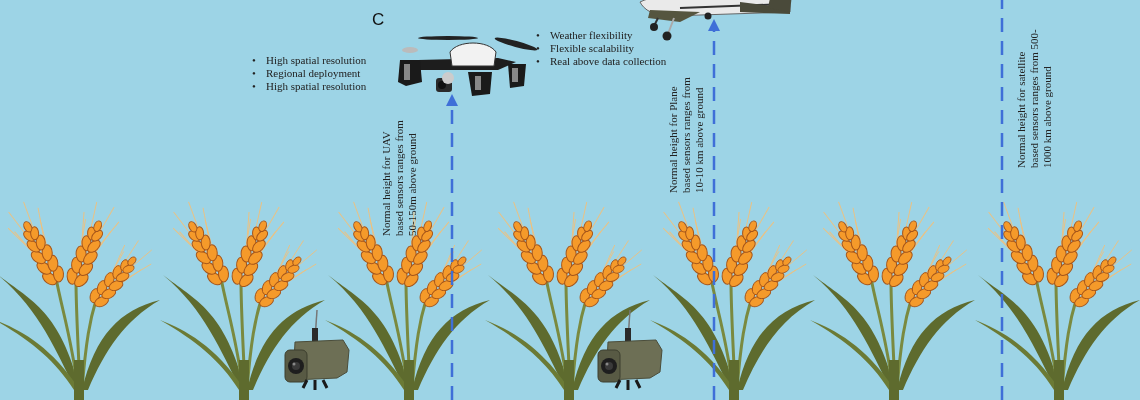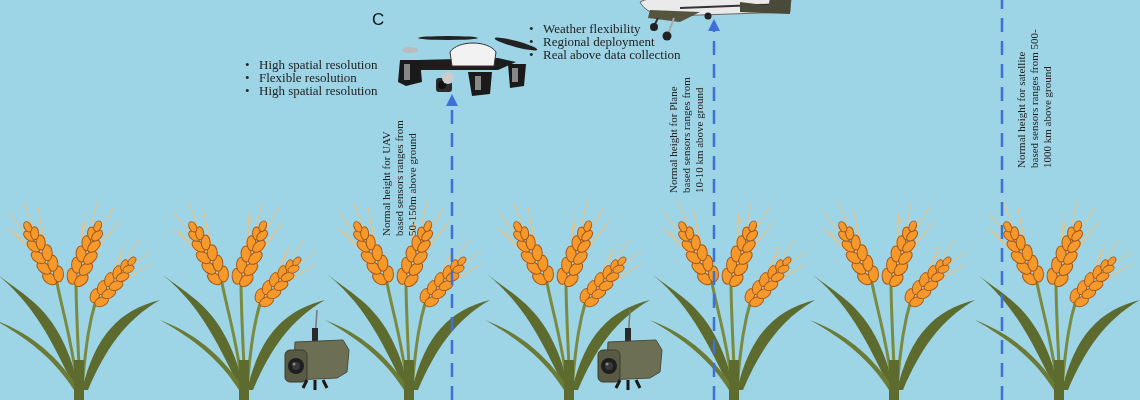--- a/index.html
+++ b/index.html
@@ -1,18 +1,18 @@
 <!DOCTYPE html>
 <html><head>
 <meta charset="utf-8">
 <style>
   html,body{margin:0;padding:0;}
   body{width:1140px;height:400px;overflow:hidden;background:#9dd4e6;position:relative;font-family:"Liberation Serif",serif;}
   .scene{position:absolute;left:0;top:0;width:1140px;height:400px;}
-  .bullets{position:absolute;margin:9px;padding:0;list-style:none;font-size:13px;color:#222;line-height:13px;}
+  .bullets{position:absolute;margin:16px;padding:0;list-style:none;font-size:11px;color:#222;line-height:13px;}
   .bullets li{position:relative;padding-left:16px;}
   .bullets li::before{content:"•";position:absolute;left:2px;top:0;}
   .vtext{position:absolute;transform-origin:left top;transform:rotate(-90deg);font-size:11px;color:#222;line-height:13px;text-align:justify;text-align-last:left;}
   .panel-label{position:absolute;font-family:"Liberation Sans",sans-serif;font-size:17px;color:#111;}
   svg{position:absolute;left:0;top:0;}
 </style>
 </head>
 <body>
 
 <div class="scene">
@@ -138,29 +138,29 @@
       <line x1="18" y1="40" x2="14" y2="48" stroke="#333" stroke-width="2"></line>
       <circle cx="14" cy="49" r="4" fill="#222"></circle>
       <line x1="34" y1="40" x2="28" y2="56" stroke="#aaa" stroke-width="2"></line>
       <circle cx="27" cy="58" r="4.5" fill="#222"></circle>
       <circle cx="68" cy="38" r="3.5" fill="#222"></circle>
     </g>
   </svg>
 
   <div class="panel-label" style="left:372px;top:10px;">C</div>
 
-  <ul class="bullets" style="left:234px;top:49px;">
+  <ul class="bullets" style="left:234px;top:38px;">
     <li>High spatial resolution</li>
-    <li>Flexible resolution</li>
+    <li>Regional deployment</li>
     <li>High spatial resolution</li>
   </ul>
 
   <ul class="bullets" style="left:518px;top:13px;">
     <li>Weather flexibility</li>
-    <li>Regional deployment</li>
+    <li>Flexible scalability</li>
     <li>Real above data collection</li>
   </ul>
 
   <div class="vtext" style="left:380px;top:236px;width:136px;">
     <div>Normal height for UAV</div>
     <div>based sensors ranges from</div>
     <div>50-150m above ground</div>
   </div>
 
   <div class="vtext" style="left:667px;top:193px;width:140px;">

